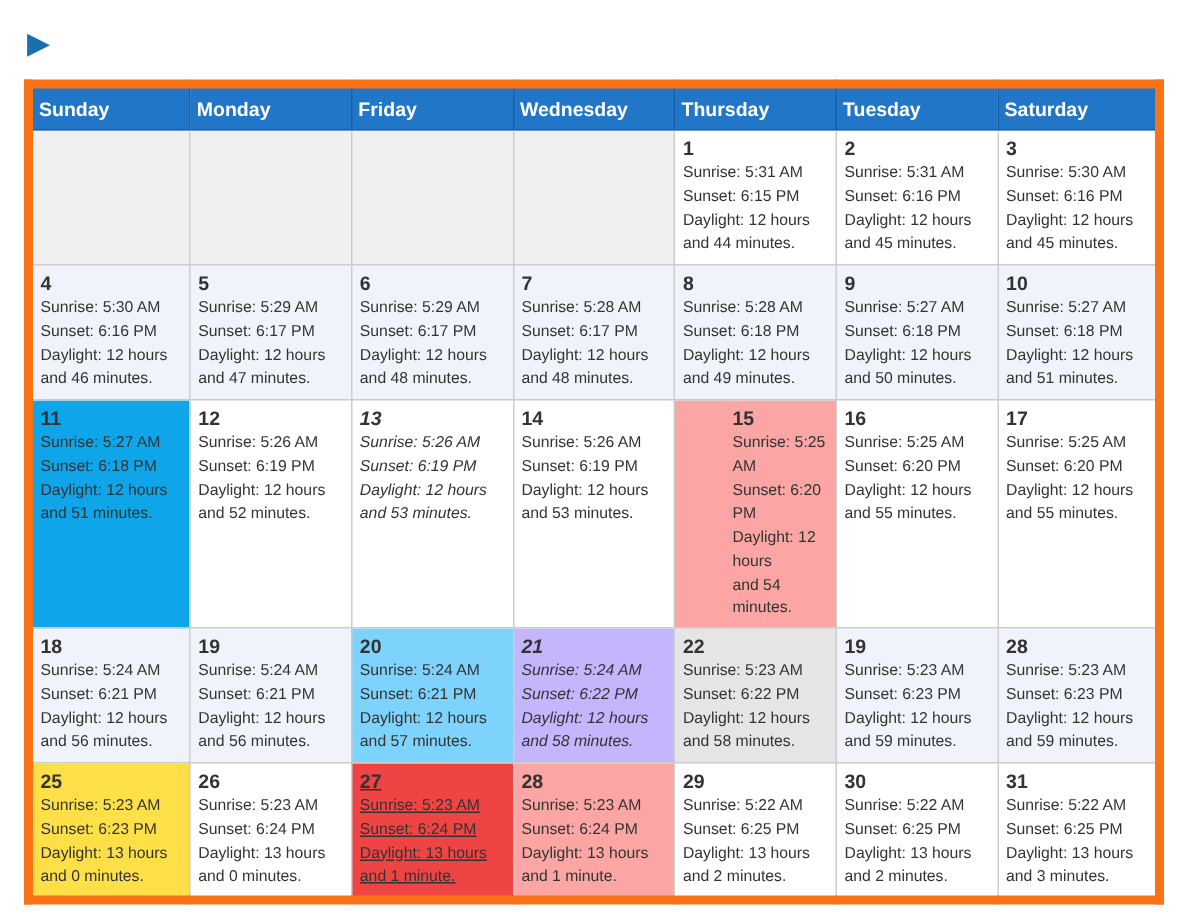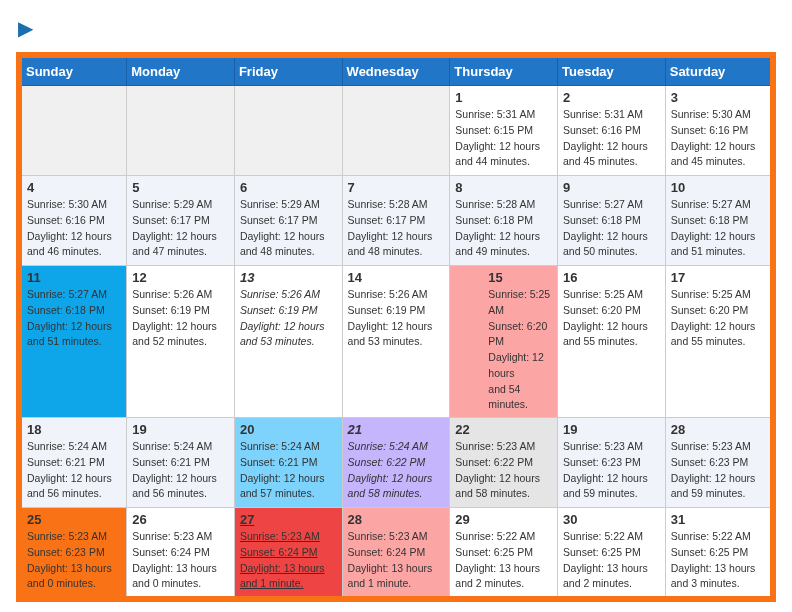--- a/index.html
+++ b/index.html
@@ -228,21 +228,21 @@
         <td style="background-color: rgb(240, 244, 250);">
           <span class="day-number">19</span>
           <div class="day-info">Sunrise: 5:23 AM<br>Sunset: 6:23 PM<br>Daylight: 12 hours<br>and 59 minutes.</div>
         </td>
         <td style="background-color: rgb(240, 244, 250);">
           <span class="day-number">28</span>
           <div class="day-info">Sunrise: 5:23 AM<br>Sunset: 6:23 PM<br>Daylight: 12 hours<br>and 59 minutes.</div>
         </td>
       </tr>
       <tr>
-        <td style="background-color: #f97316;">
+        <td style="background-color: #fde047;">
           <span class="day-number">25</span>
           <div class="day-info">Sunrise: 5:23 AM<br>Sunset: 6:23 PM<br>Daylight: 13 hours<br>and 0 minutes.</div>
         </td>
         <td style="background-color: rgb(255, 255, 255);">
           <span class="day-number">26</span>
           <div class="day-info">Sunrise: 5:23 AM<br>Sunset: 6:24 PM<br>Daylight: 13 hours<br>and 0 minutes.</div>
         </td>
         <td style="background-color: #ef4444; text-decoration: underline;">
           <span class="day-number">27</span>
           <div class="day-info">Sunrise: 5:23 AM<br>Sunset: 6:24 PM<br>Daylight: 13 hours<br>and 1 minute.</div>

